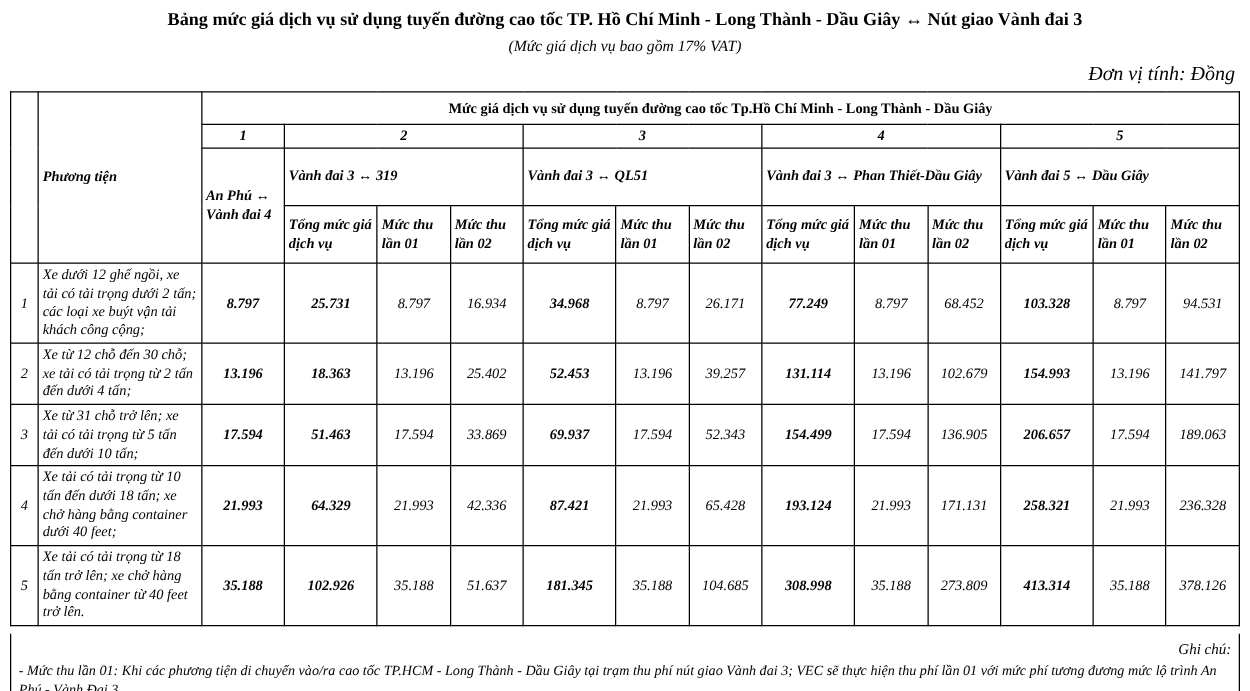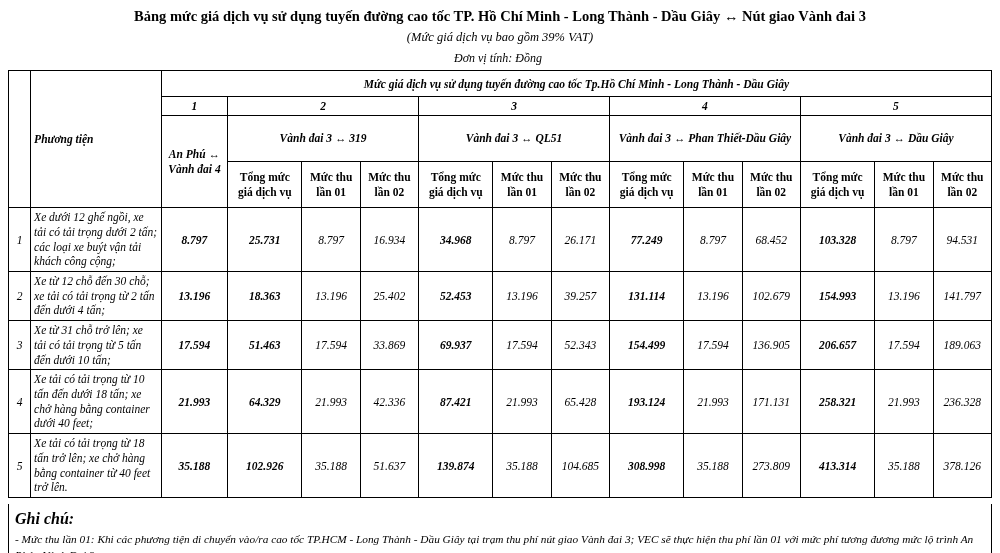--- a/index.html
+++ b/index.html
@@ -24,61 +24,61 @@
     line-height: 1.25;
   }
   .subtitle {
     text-align: center;
     font-style: italic;
     font-size: 12.5px;
     padding-top: 5px;
     padding-bottom: 6px;
   }
   .unit {
-    text-align: center;
-    font-style: italic;
-    font-size: 12px;
+    text-align: right;
+    font-style: italic;
+    font-size: 16px;
     padding-right: 4px;
     padding-bottom: 4px;
   }
 
   table.price {
     border-collapse: collapse;
     width: 984px;
     table-layout: fixed;
   }
   table.price th, table.price td {
     border: 1px solid #000000;
     padding: 2px 3px;
     vertical-align: middle;
     font-size: 11.5px;
   }
   th.grouphead {
     text-align: center;
     font-weight: bold;
-    font-style: italic;
     font-size: 12.5px;
     height: 26px;
   }
   td.numhead, th.numhead {
     text-align: center;
     font-style: italic;
     font-size: 12px;
     height: 19px;
   }
   th.seg {
-    text-align: center;
+    text-align: left;
     font-weight: bold;
     font-style: italic;
     font-size: 12.5px;
     height: 46px;
     line-height: 1.3;
   }
   th.sub {
-    text-align: center;
+    text-align: left;
+    font-style: italic;
     font-size: 11.5px;
     height: 46px;
     line-height: 1.3;
   }
   th.sub.bold { font-weight: bold; }
   th.veh {
     text-align: left;
     font-weight: bold;
     font-style: italic;
     font-size: 13px;
@@ -105,31 +105,31 @@
 
   .notes {
     border: 1px solid #000000;
     border-top: none;
     width: 984px;
     padding: 4px 6px 5px 6px;
     font-style: italic;
     font-size: 11.3px;
     line-height: 1.38;
   }
-  .notes .nt-title { font-weight: bold; font-style: italic; font-size: 16px; }
+  .notes .nt-title { font-weight: normal; font-style: italic; font-size: 12px; text-align: right; }
   .notes p { margin: 2px 0 0 0; }
   .spacer { height: 6px; }
 </style>
 </head>
 <body>
 
 <div class="page">
 
   <div class="title">Bảng mức giá dịch vụ sử dụng tuyến đường cao tốc TP. Hồ Chí Minh - Long Thành - Dầu Giây ↔ Nút giao Vành đai 3</div>
-  <div class="subtitle">(Mức giá dịch vụ bao gồm 39% VAT)</div>
+  <div class="subtitle">(Mức giá dịch vụ bao gồm 17% VAT)</div>
   <div class="unit">Đơn vị tính: Đồng</div>
 
   <table class="price">
     <colgroup>
       <col style="width:22px">
       <col style="width:130px">
       <col style="width:66px">
       <col style="width:74px">
         <col style="width:58px">
         <col style="width:58px">
@@ -154,21 +154,21 @@
         <th colspan="3" class="numhead">2</th>
         <th colspan="3" class="numhead">3</th>
         <th colspan="3" class="numhead">4</th>
         <th colspan="3" class="numhead">5</th>
       </tr>
       <tr>
         <th rowspan="2" class="seg" style="height:92px;">An Phú ↔ Vành đai 4</th>
         <th colspan="3" class="seg">Vành đai 3 ↔ 319</th>
         <th colspan="3" class="seg">Vành đai 3 ↔ QL51</th>
         <th colspan="3" class="seg">Vành đai 3 ↔ Phan Thiết-Dầu Giây</th>
-        <th colspan="3" class="seg">Vành đai 3 ↔ Dầu Giây</th>
+        <th colspan="3" class="seg">Vành đai 5 ↔ Dầu Giây</th>
       </tr>
       <tr>
         <th class="sub bold">Tổng mức giá dịch vụ</th>
         <th class="sub">Mức thu lần 01</th>
         <th class="sub">Mức thu lần 02</th>
         <th class="sub bold">Tổng mức giá dịch vụ</th>
         <th class="sub">Mức thu lần 01</th>
         <th class="sub">Mức thu lần 02</th>
         <th class="sub bold">Tổng mức giá dịch vụ</th>
         <th class="sub">Mức thu lần 01</th>
@@ -247,21 +247,21 @@
         <td class="val">21.993</td>
         <td class="val">236.328</td>
       </tr>
       <tr>
         <td class="idx">5</td>
         <td class="desc">Xe tải có tải trọng từ 18 tấn trở lên; xe chở hàng bằng container từ 40 feet trở lên.</td>
         <td class="val bold">35.188</td>
         <td class="val bold">102.926</td>
         <td class="val">35.188</td>
         <td class="val">51.637</td>
-        <td class="val bold">139.874</td>
+        <td class="val bold">181.345</td>
         <td class="val">35.188</td>
         <td class="val">104.685</td>
         <td class="val bold">308.998</td>
         <td class="val">35.188</td>
         <td class="val">273.809</td>
         <td class="val bold">413.314</td>
         <td class="val">35.188</td>
         <td class="val">378.126</td>
       </tr>
     </tbody>

